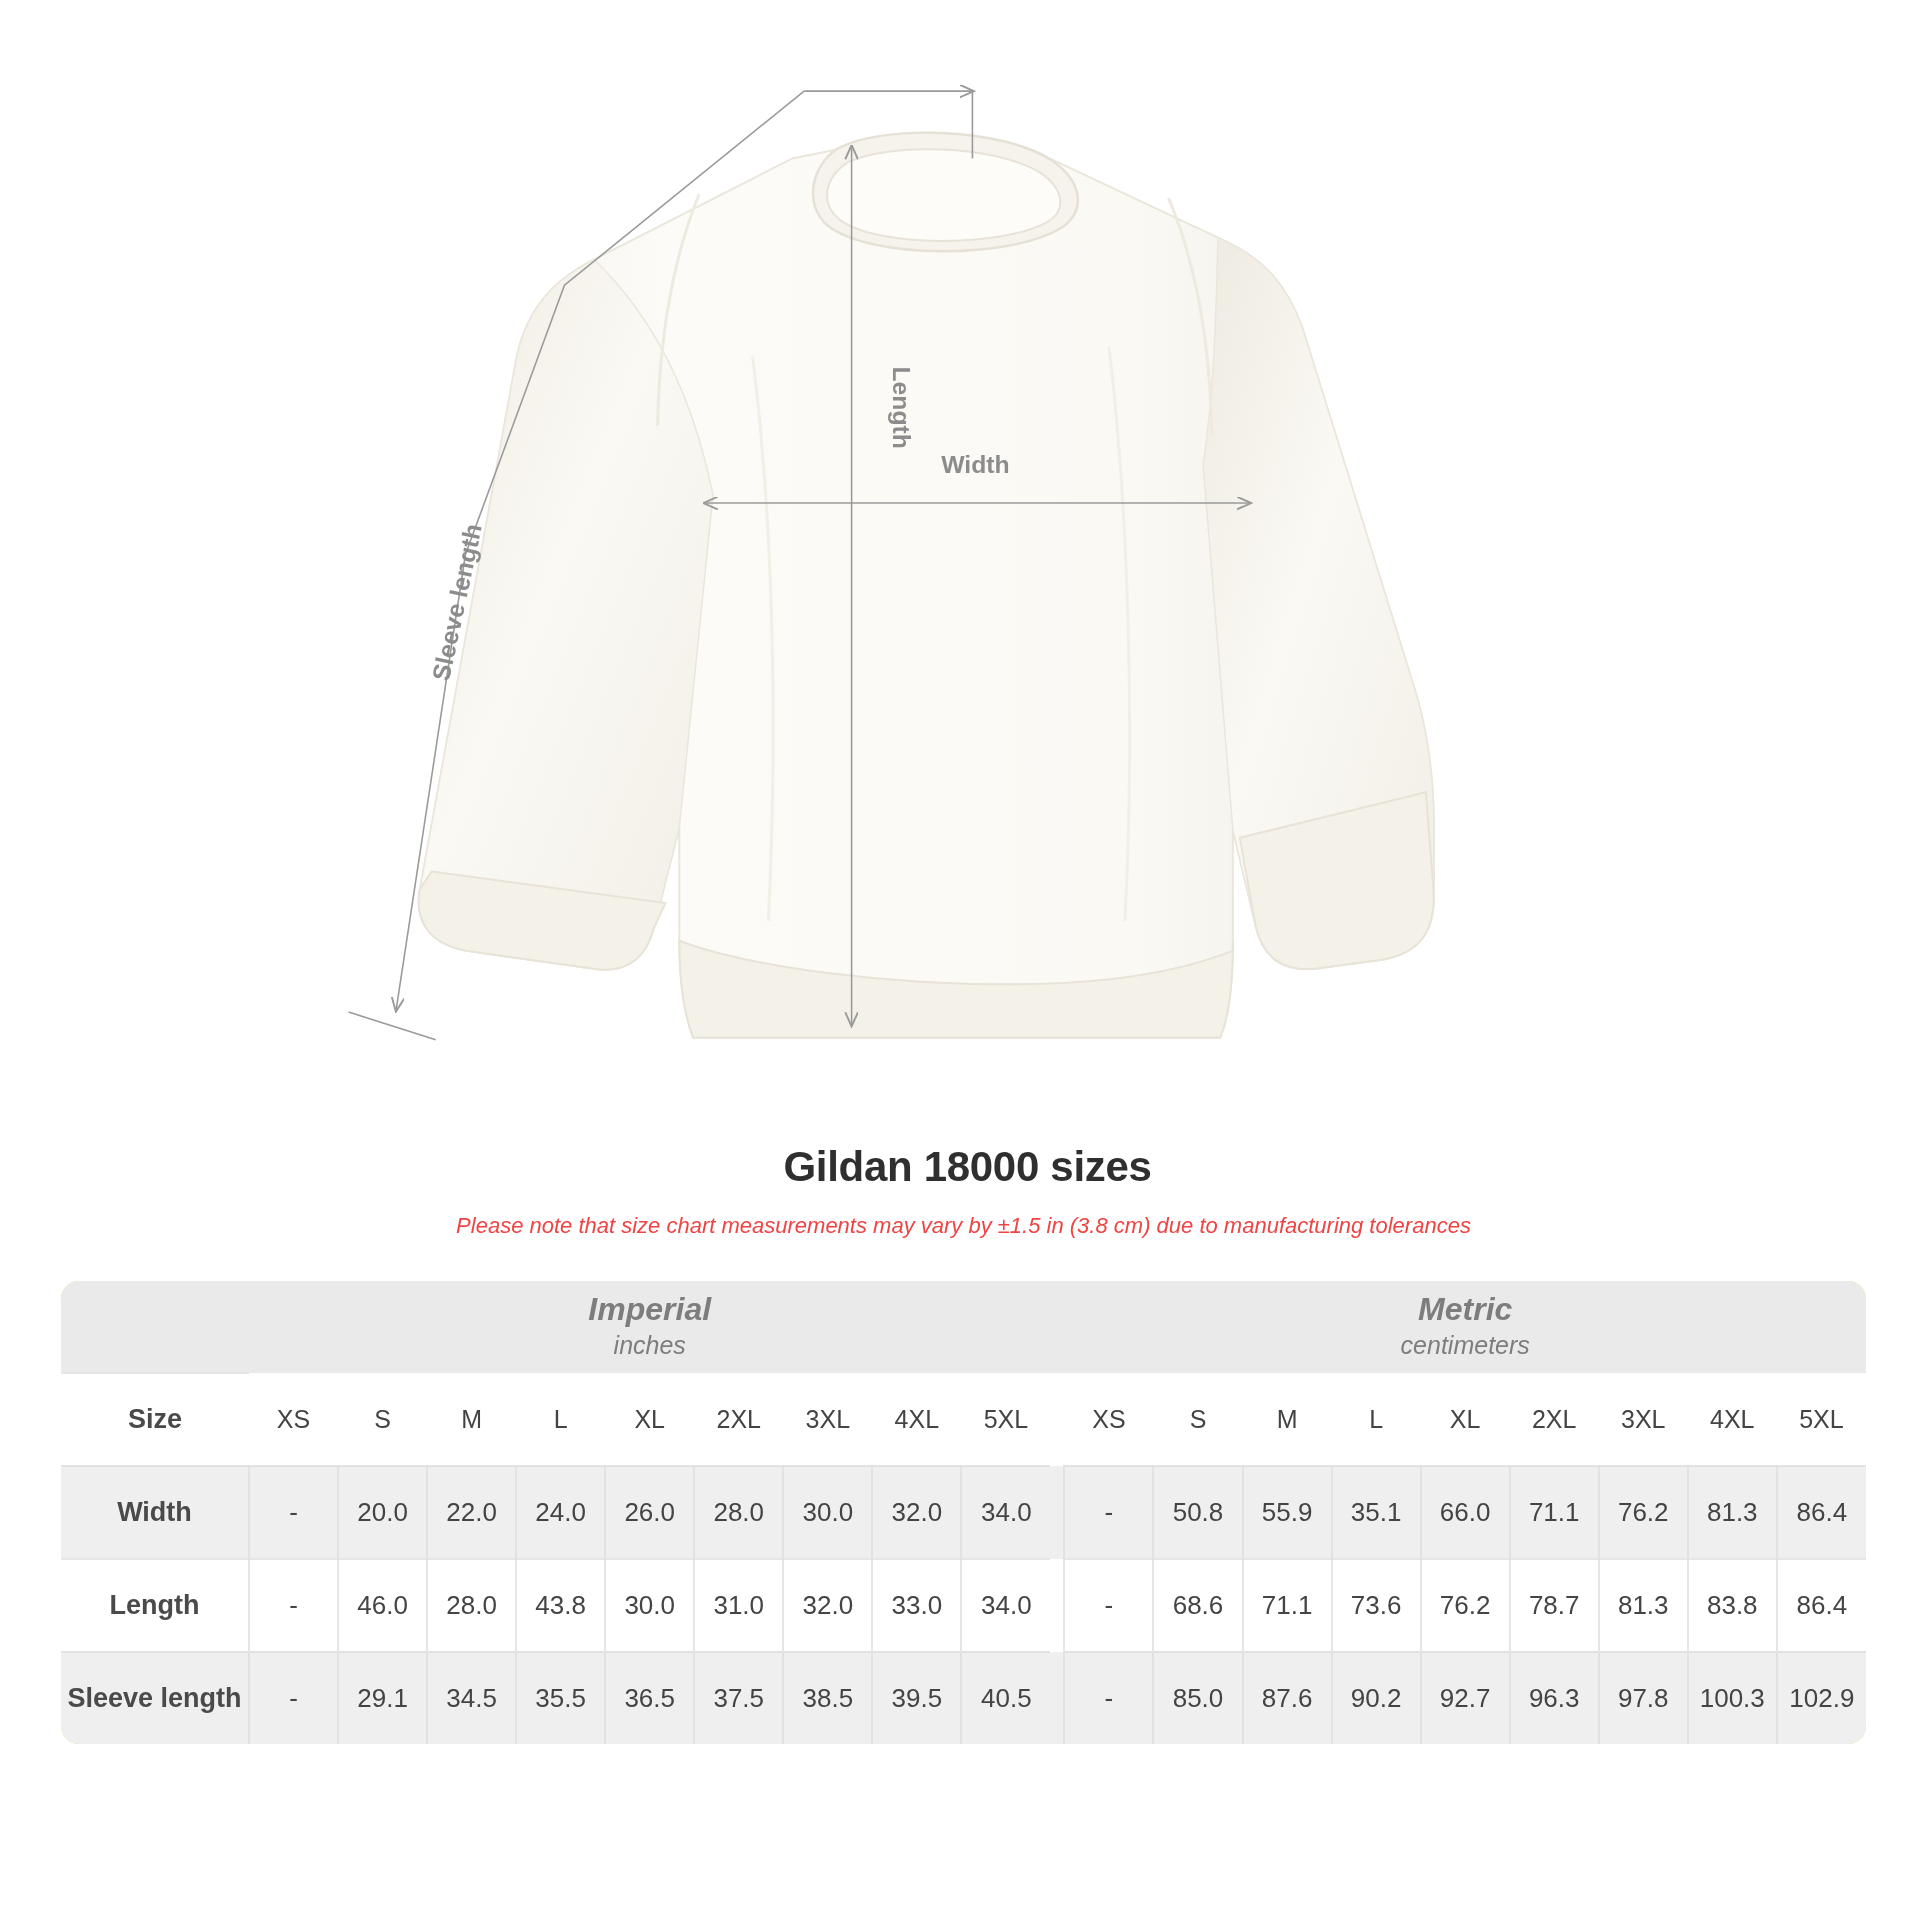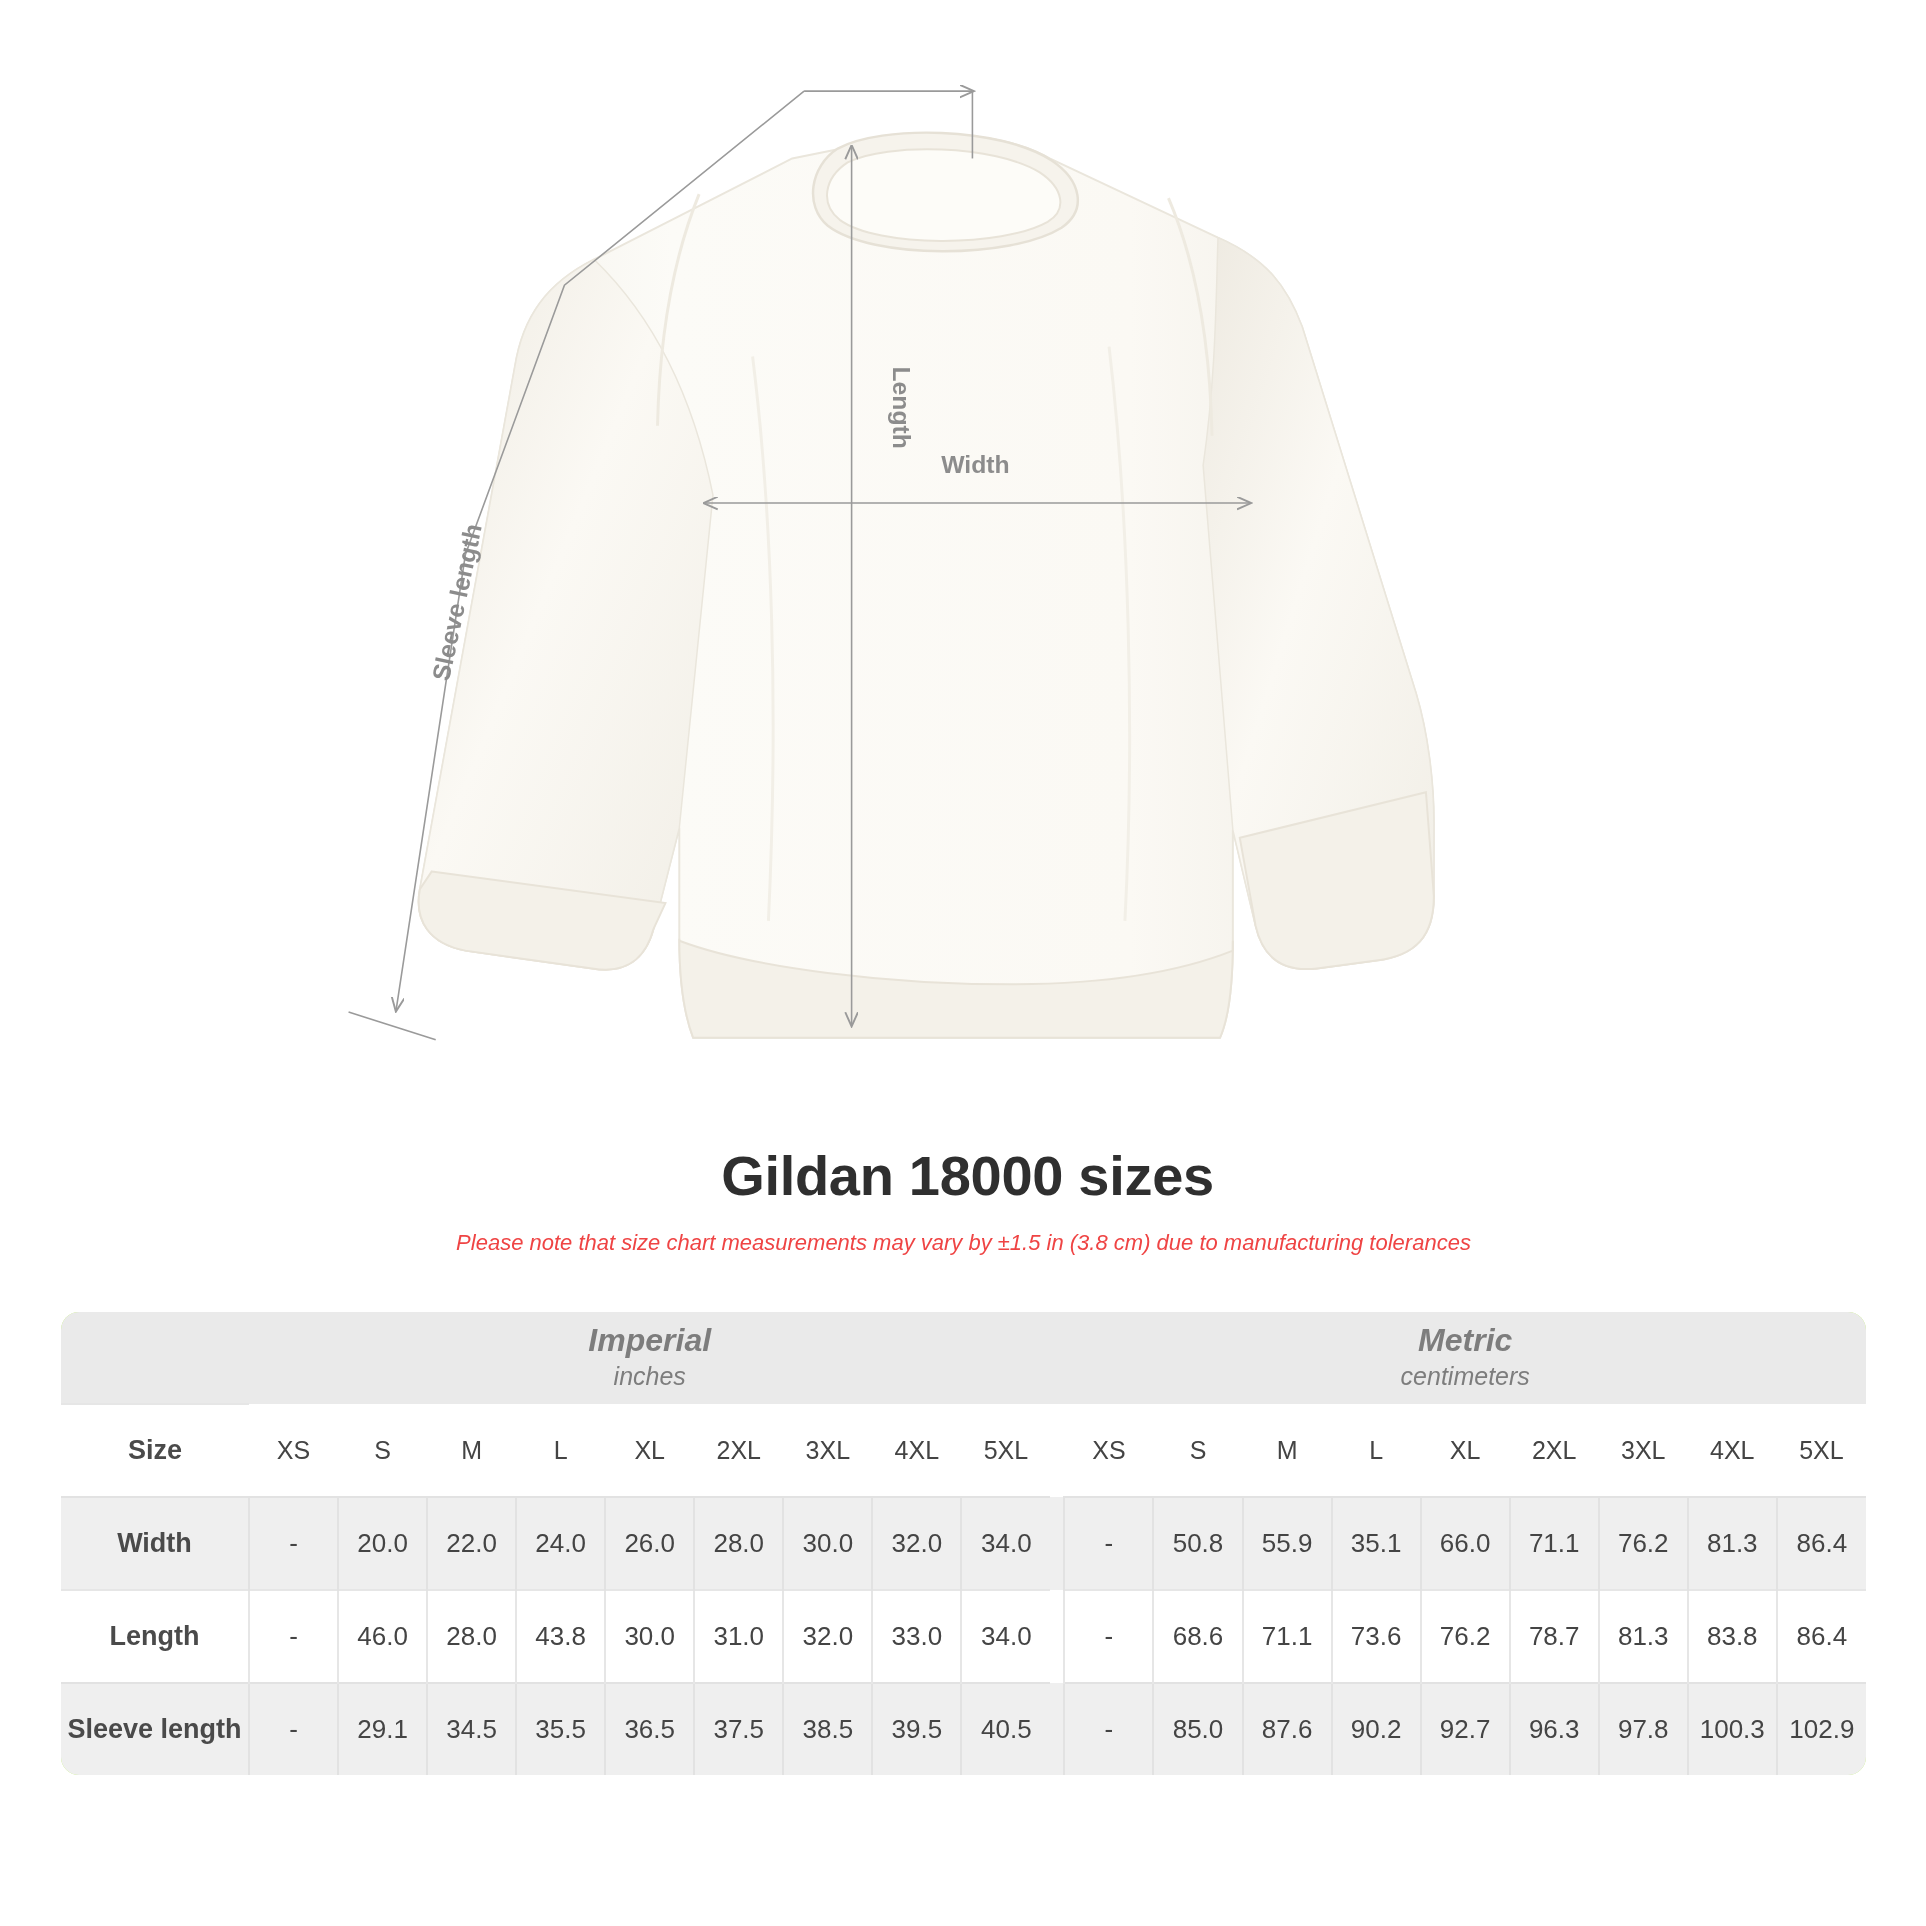--- a/index.html
+++ b/index.html
@@ -31,36 +31,36 @@
     top: 0;
     left: 0;
   }
 
   
   .title-block {
     text-align: center;
     margin-top: 24px;
   }
   .chart-title {
-    font-size: 56px;
+    font-size: 42px;
     font-weight: bold;
     color: #2f2f2f;
     letter-spacing: -0.3px;
     padding-left: 8px;
   }
   .chart-note {
     font-size: 22px;
     font-style: italic;
     color: #ef4444;
     margin-top: 22px;
   }
 
   
   .table-wrap {
-    margin: 56px 61px 0 61px;
+    margin: 42px 61px 0 61px;
     border-radius: 18px;
     overflow: hidden;
     background: #bef264;
   }
   table.size-table {
     border-collapse: collapse;
     width: 100%;
     table-layout: fixed;
   }
   table.size-table td, table.size-table th {

